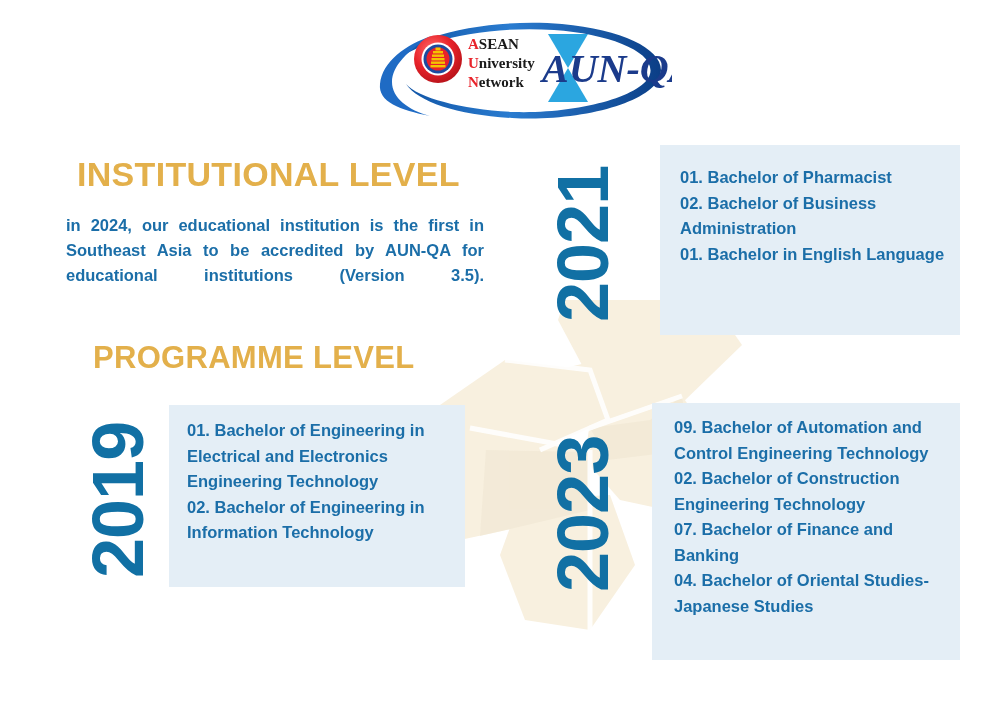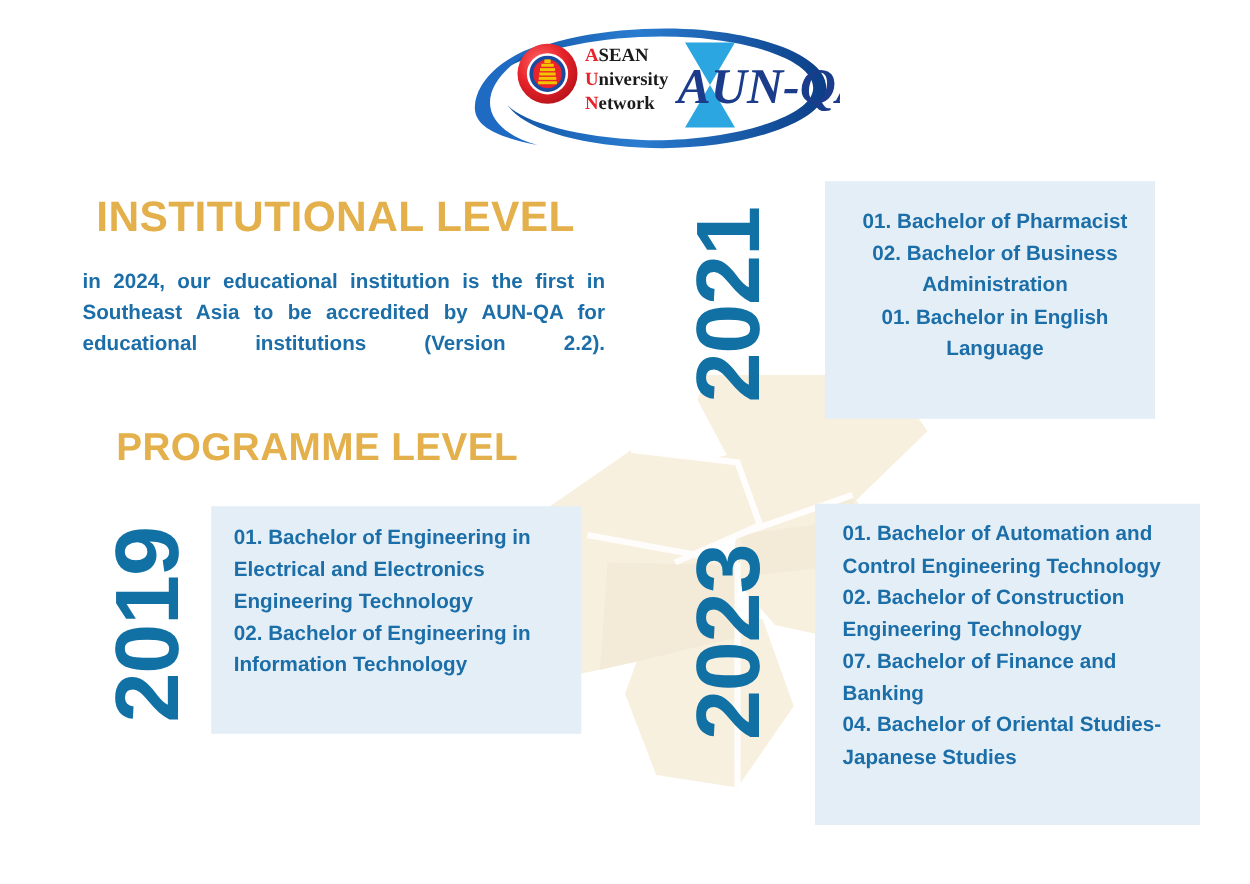--- a/index.html
+++ b/index.html
@@ -107,21 +107,21 @@
   .card-list {
     color: #1B6EA8;
     font-size: 16.5px;
     font-weight: bold;
     line-height: 25.5px;
     list-style: none;
   }
   .card-list li { white-space: normal; }
 
   
-  #card-2021 { left: 640px; top: 145px; width: 264px; height: 190px; text-align: center; }
+  #card-2021 { left: 640px; top: 145px; width: 300px; height: 190px; }
   #card-2021 .card-list { padding: 20px 12px 0 20px; }
 
   #card-2019 { left: 149px; top: 405px; width: 296px; height: 182px; }
   #card-2019 .card-list { padding: 13px 8px 0 18px; }
 
   #card-2023 { left: 632px; top: 403px; width: 308px; height: 257px; }
   #card-2023 .card-list { padding: 12px 8px 0 22px; }
 
   #year-2021 { left: 527px; top: 322px; }
   #year-2019 { left: 62px;  top: 578px; }
@@ -208,21 +208,21 @@
         <path d="M176 16 L216 16 L196 50 Z"></path>
         <path d="M176 84 L216 84 L196 50 Z"></path>
       </g>
 
       <text x="170" y="64" font-family="Liberation Serif, serif" font-size="40" font-weight="bold" font-style="italic" fill="#1B3B8B">AUN-QA</text>
     </svg>
   </div>
 
   <div class="heading" id="institutional-heading">INSTITUTIONAL LEVEL</div>
 
-  <div id="intro-paragraph">in 2024, our educational institution is the first in Southeast Asia to be accredited by AUN-QA for educational institutions (Version 2.2).</div>
+  <div id="intro-paragraph">in 2024, our educational institution is the first in Southeast Asia to be accredited by AUN-QA for educational institutions (Version 3.5).</div>
 
   <div class="heading" id="programme-heading">PROGRAMME LEVEL</div>
 
   <div class="year" id="year-2021">2021</div>
 
   <div class="card" id="card-2021">
     <ul class="card-list">
       <li>01. Bachelor of Pharmacist</li>
       <li>02. Bachelor of Business Administration</li>
       <li>01. Bachelor in English Language</li>
@@ -235,20 +235,20 @@
     <ul class="card-list">
       <li>01. Bachelor of Engineering in Electrical and Electronics Engineering Technology</li>
       <li>02. Bachelor of Engineering in Information Technology</li>
     </ul>
   </div>
 
   <div class="year" id="year-2023">2023</div>
 
   <div class="card" id="card-2023">
     <ul class="card-list">
-      <li>01. Bachelor of Automation and Control Engineering Technology</li>
+      <li>09. Bachelor of Automation and Control Engineering Technology</li>
       <li>02. Bachelor of Construction Engineering Technology</li>
       <li>07. Bachelor of Finance and Banking</li>
       <li>04. Bachelor of Oriental Studies- Japanese Studies</li>
     </ul>
   </div>
 
 </div>
 
 </body></html>

